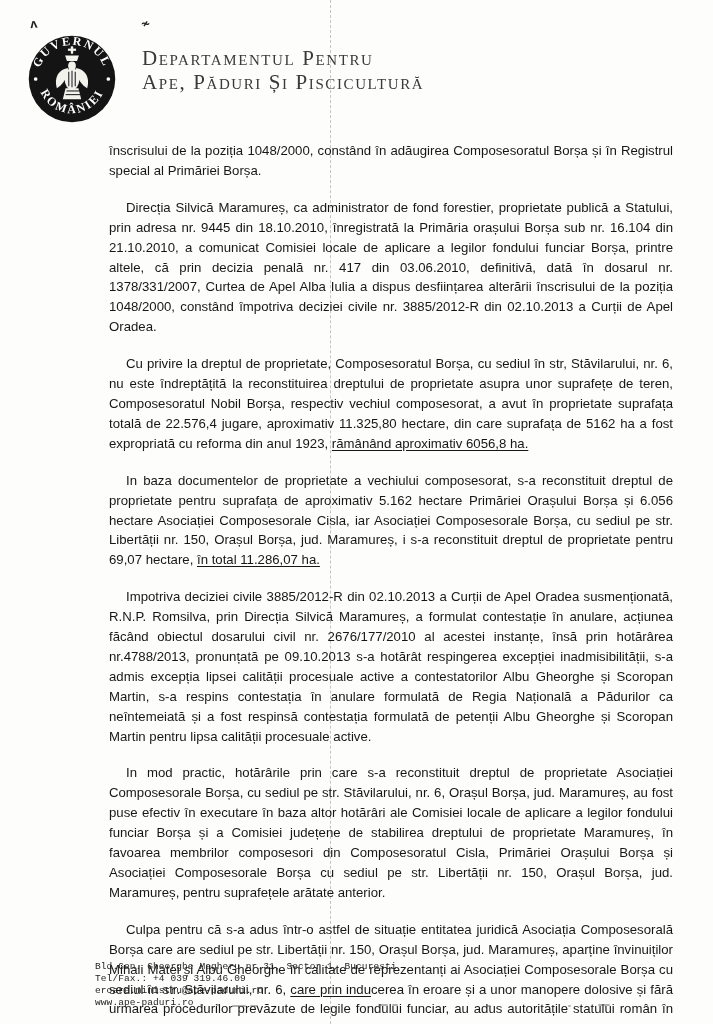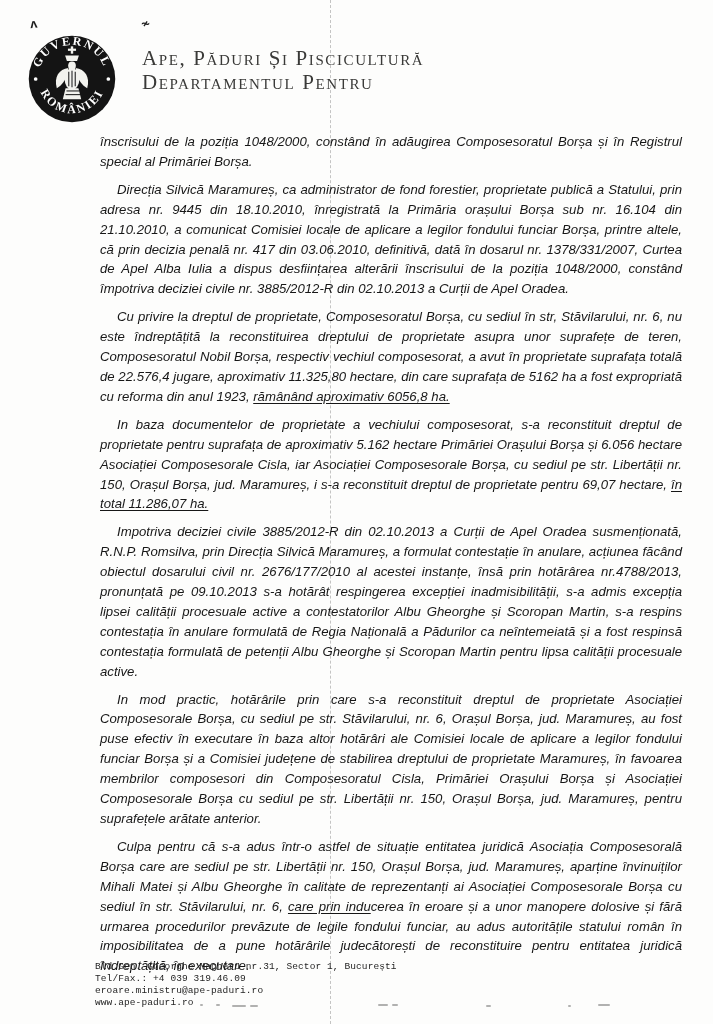--- a/index.html
+++ b/index.html
@@ -37,21 +37,21 @@
     font-weight:500;
   }
 
   
   .doc-body{
     position:absolute;left:92px;top:124px;width:598px;
     font-size:13.2px;line-height:19.9px;
     text-align:justify;
     color:#171717;
   }
-  .doc-body p{margin:8px;font-style:italic;}
+  .doc-body p{margin:17px;}
   .doc-body p.indent{text-indent:17px;}
   .u{text-decoration:underline;text-underline-offset:2px;}
 
   
   .doc-footer{
     position:absolute;left:95px;top:961px;
     font-size:9.5px;line-height:12px;color:#1f1f1f;
     letter-spacing:.1px;
     font-family:Liberation Mono, monospace;
   }
@@ -94,22 +94,22 @@
       </g>
       <g stroke="#141414" stroke-width="1.1">
         <line x1="46.5" y1="42" x2="46.5" y2="58"></line>
         <line x1="50" y1="41" x2="50" y2="59"></line>
         <line x1="53.5" y1="42" x2="53.5" y2="58"></line>
         <line x1="44" y1="63" x2="58" y2="63"></line>
         <line x1="43" y1="67" x2="59" y2="67"></line>
       </g>
     </svg>
     <div class="title-block">
+      <div>Departamentul Pentru</div>
       <div>Ape, Păduri Și Piscicultură</div>
-      <div>Departamentul Pentru</div>
     </div>
   </div>
 
   <div class="doc-body">
       <p class=""><span>înscrisului de la poziția 1048/2000, constând în adăugirea Composesoratul Borșa și în Registrul special al Primăriei Borșa.</span></p>
       <p class="indent"><span>Direcția Silvică Maramureș, ca administrator de fond forestier, proprietate publică a Statului, prin adresa nr. 9445 din 18.10.2010, înregistrată la Primăria orașului Borșa sub nr. 16.104 din 21.10.2010, a comunicat Comisiei locale de aplicare a legilor fondului funciar Borșa, printre altele, că prin decizia penală nr. 417 din 03.06.2010, definitivă, dată în dosarul nr. 1378/331/2007, Curtea de Apel Alba Iulia a dispus desființarea alterării înscrisului de la poziția 1048/2000, constând împotriva deciziei civile nr. 3885/2012-R din 02.10.2013 a Curții de Apel Oradea.</span></p>
       <p class="indent"><span>Cu privire la dreptul de proprietate, Composesoratul Borșa, cu sediul în str, Stăvilarului, nr. 6, nu este îndreptățită la reconstituirea dreptului de proprietate asupra unor suprafețe de teren, Composesoratul Nobil Borșa, respectiv vechiul composesorat, a avut în proprietate suprafața totală de 22.576,4 jugare, aproximativ 11.325,80 hectare, din care suprafața de 5162 ha a fost expropriată cu reforma din anul 1923, </span><span class="u">rămânând aproximativ 6056,8 ha.</span></p>
       <p class="indent"><span>In baza documentelor de proprietate a vechiului composesorat, s-a reconstituit dreptul de proprietate pentru suprafața de aproximativ 5.162 hectare Primăriei Orașului Borșa și 6.056 hectare Asociației Composesorale Cisla, iar Asociației Composesorale Borșa, cu sediul pe str. Libertății nr. 150, Orașul Borșa, jud. Maramureș, i s-a reconstituit dreptul de proprietate pentru 69,07 hectare, </span><span class="u">în total 11.286,07 ha.</span></p>
       <p class="indent"><span>Impotriva deciziei civile 3885/2012-R din 02.10.2013 a Curții de Apel Oradea susmenționată, R.N.P. Romsilva, prin Direcția Silvică Maramureș, a formulat contestație în anulare, acțiunea făcând obiectul dosarului civil nr. 2676/177/2010 al acestei instanțe, însă prin hotărârea nr.4788/2013, pronunțată pe 09.10.2013 s-a hotărât respingerea excepției inadmisibilității, s-a admis excepția lipsei calității procesuale active a contestatorilor Albu Gheorghe și Scoropan Martin, s-a respins contestația în anulare formulată de Regia Națională a Pădurilor ca neîntemeiată și a fost respinsă contestația formulată de petenții Albu Gheorghe și Scoropan Martin pentru lipsa calității procesuale active.</span></p>
       <p class="indent"><span>In mod practic, hotărârile prin care s-a reconstituit dreptul de proprietate Asociației Composesorale Borșa, cu sediul pe str. Stăvilarului, nr. 6, Orașul Borșa, jud. Maramureș, au fost puse efectiv în executare în baza altor hotărâri ale Comisiei locale de aplicare a legilor fondului funciar Borșa și a Comisiei județene de stabilirea dreptului de proprietate Maramureș, în favoarea membrilor composesori din Composesoratul Cisla, Primăriei Orașului Borșa și Asociației Composesorale Borșa cu sediul pe str. Libertății nr. 150, Orașul Borșa, jud. Maramureș, pentru suprafețele arătate anterior.</span></p>

